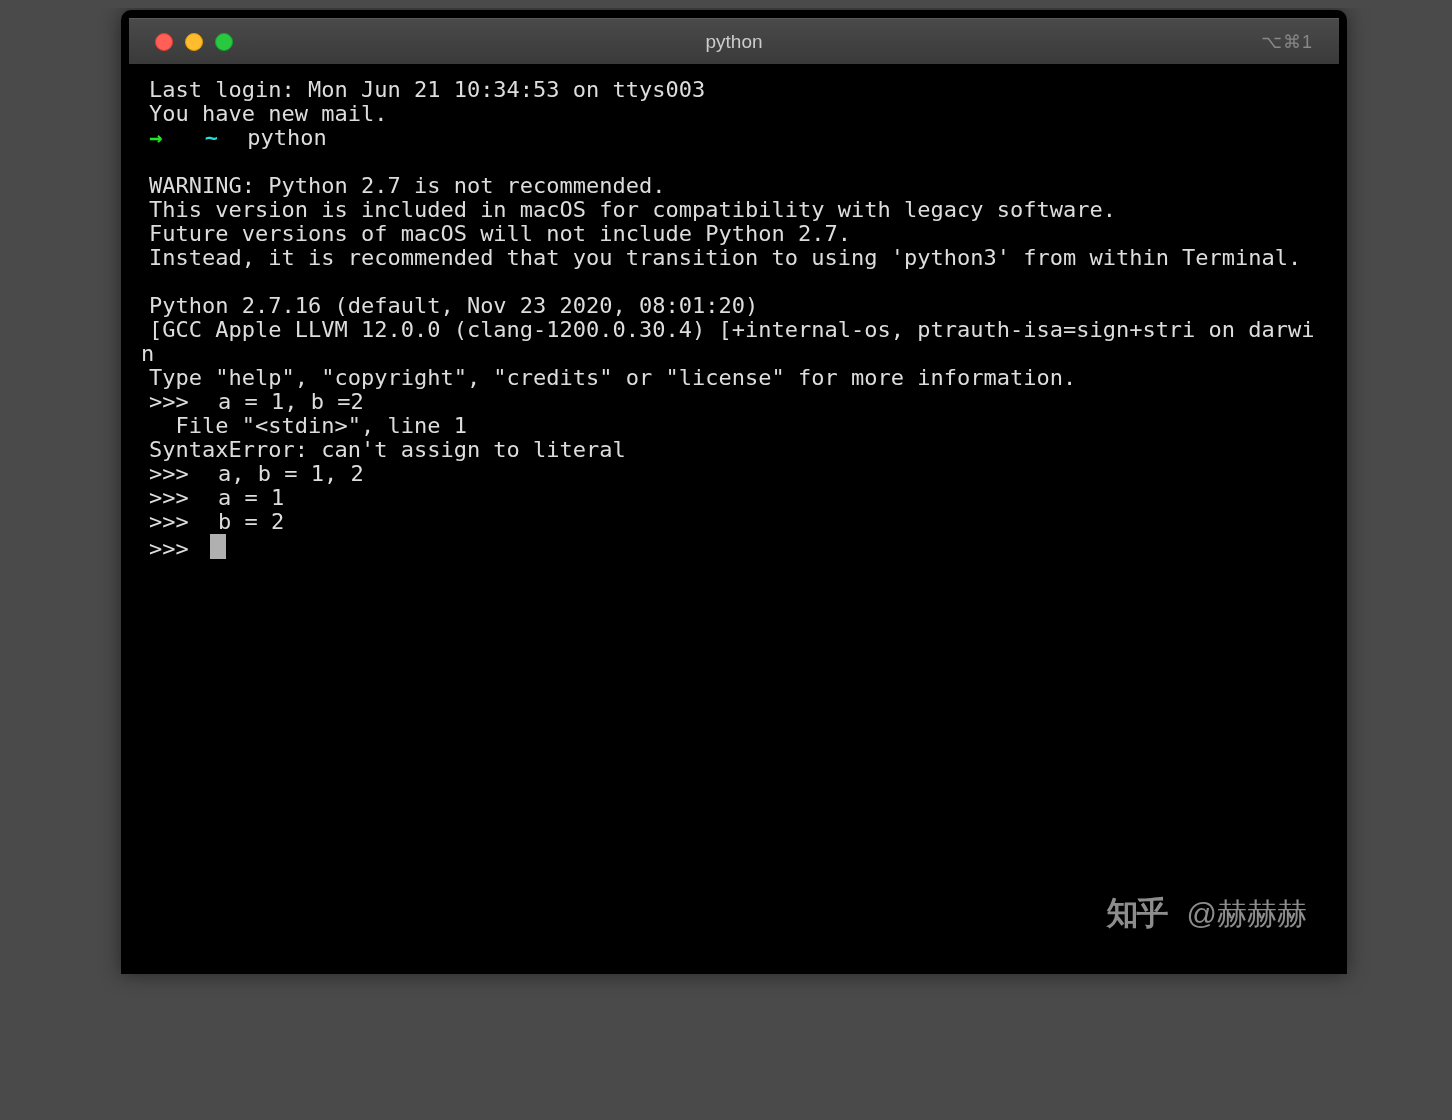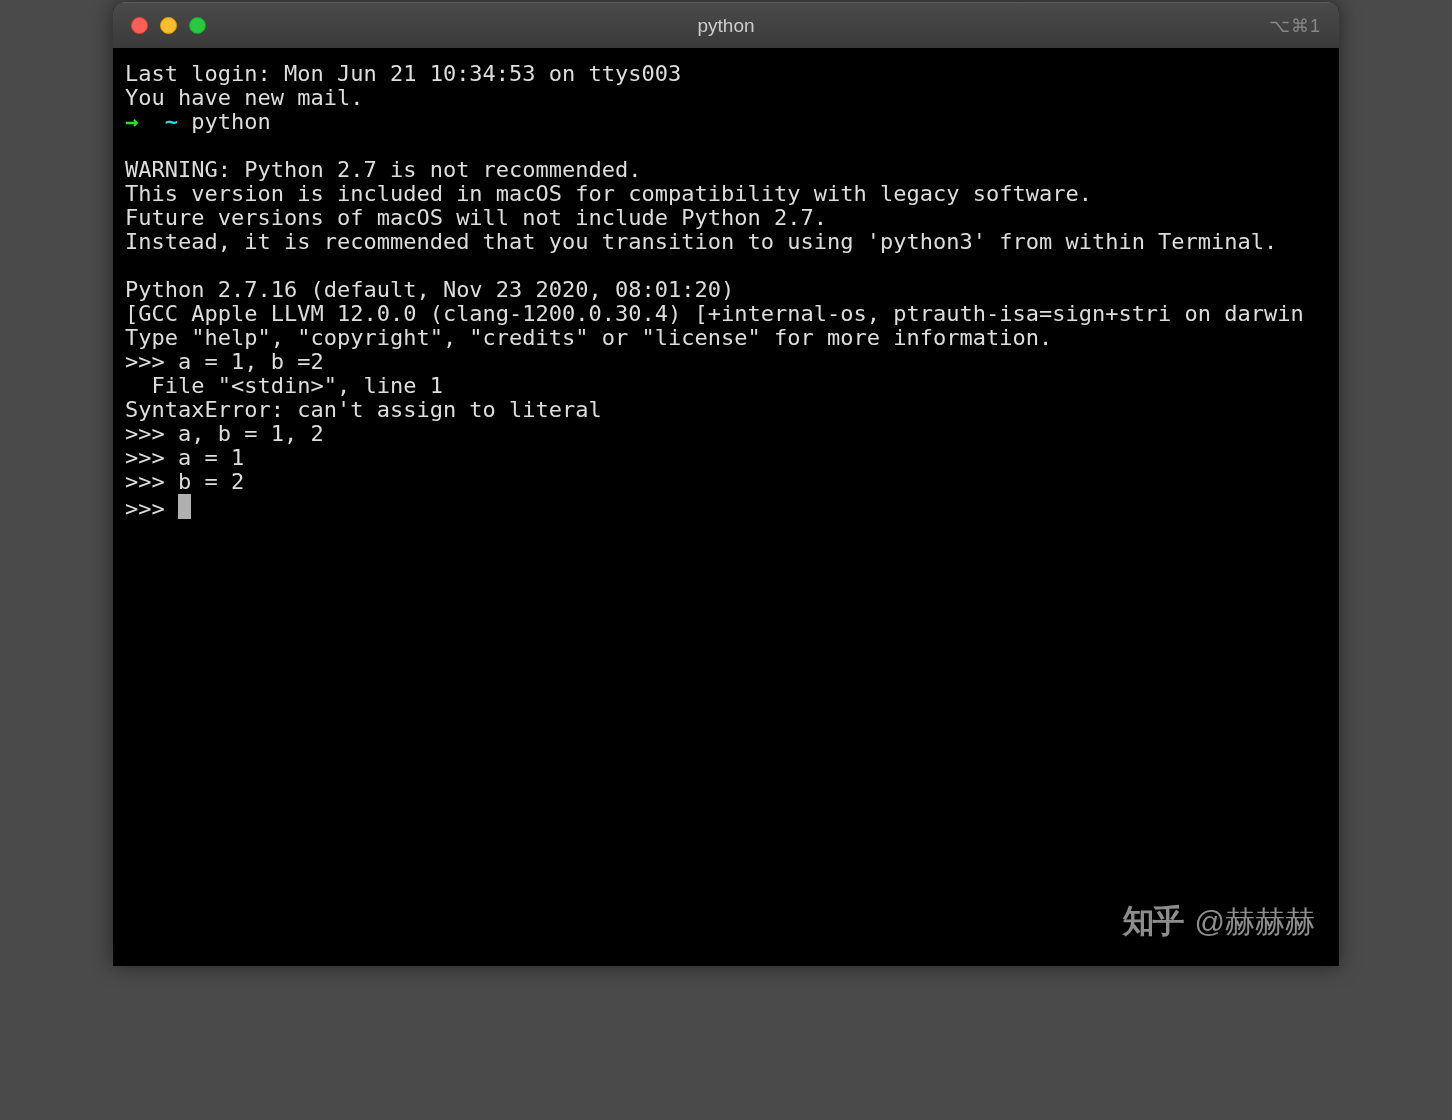--- a/index.html
+++ b/index.html
@@ -1,17 +1,17 @@
 <!DOCTYPE html>
 <html><head>
   <meta charset="utf-8">
   <style>
     * {
       margin: 0;
-      padding: 0;
+      padding: 8px;
       box-sizing: border-box;
     }
 
     body {
       background: #4a4a4a;
       width: 1452px;
       height: 1120px;
       display: flex;
       justify-content: center;
       align-items: flex-start;
@@ -105,21 +105,21 @@
     .watermark {
       position: absolute;
       bottom: 22px;
       right: 24px;
       color: #bdbdbd;
       font-size: 30px;
       font-family: -apple-system, "PingFang SC", "Hiragino Sans", sans-serif;
       font-weight: 500;
       display: flex;
       align-items: center;
-      gap: 12px;
+      gap: 4px;
       opacity: 0.75;
     }
 
     .zhihu-icon {
       font-size: 32px;
       font-weight: 600;
       letter-spacing: -2px;
     }
   </style>
 </head>

